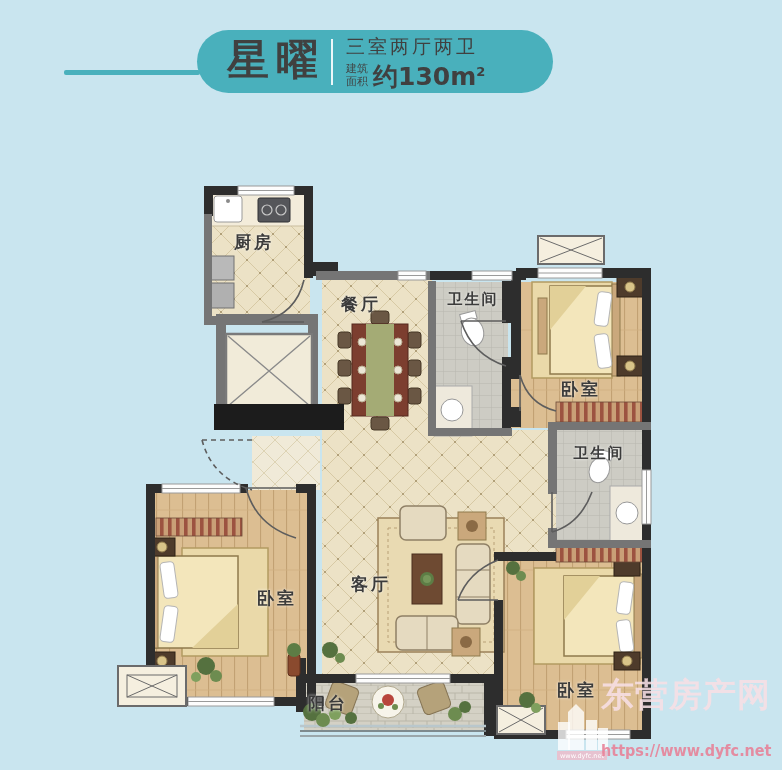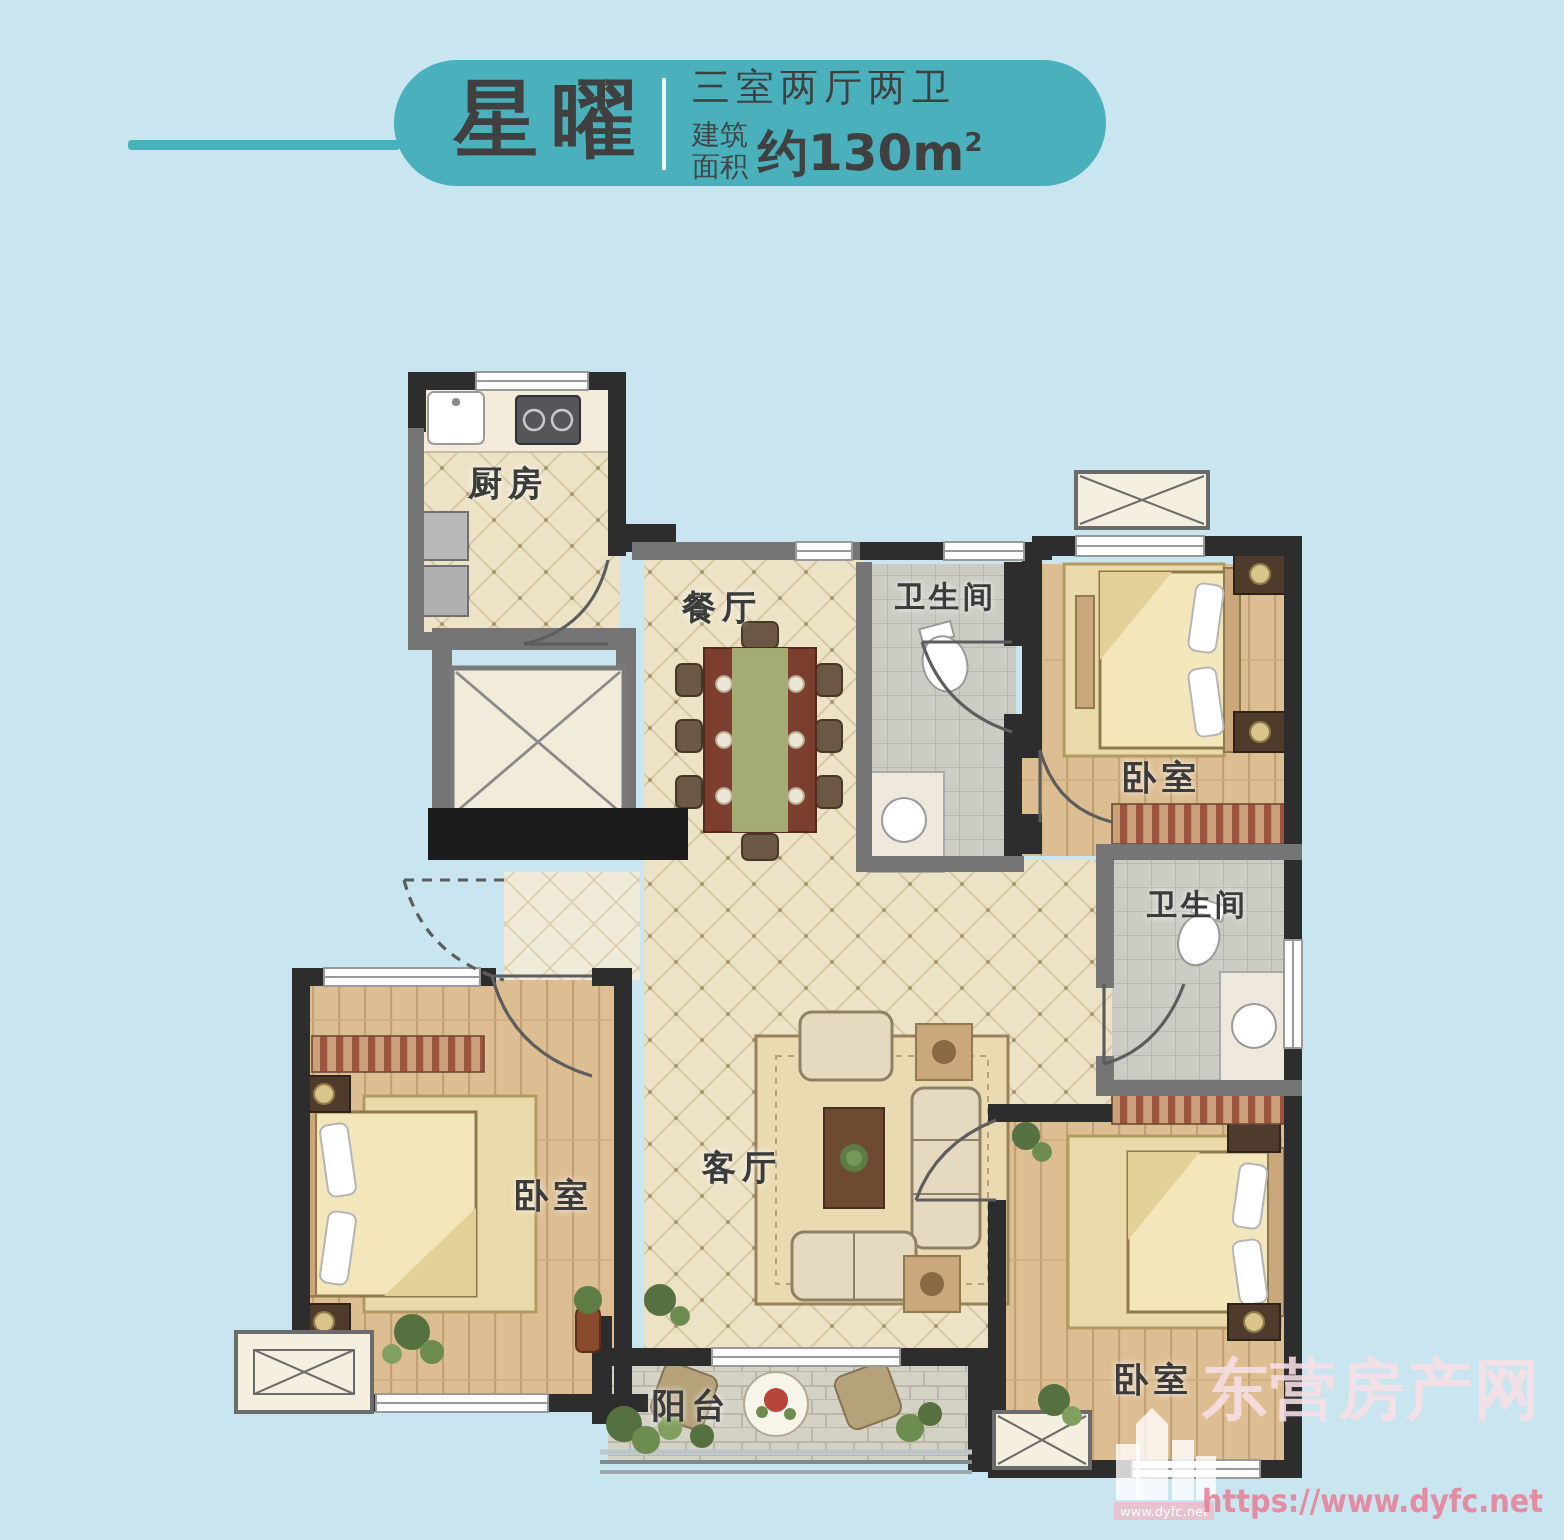--- a/index.html
+++ b/index.html
@@ -8,21 +8,21 @@
   
   .hline{position:absolute;left:64px;top:70px;width:136px;height:5px;background:#49b0bc;border-radius:2px;}
   .pill{position:absolute;left:197px;top:30px;width:356px;height:63px;border-radius:32px;
         background:#49b0bc;display:flex;align-items:center;box-sizing:border-box;
         padding:0 20px 0 30px;color:#404040;}
   .pill-title{font-size:42px;font-weight:bold;letter-spacing:7px;line-height:1;padding-bottom:3px;white-space:nowrap;}
   .pill-divider{width:2px;height:46px;background:rgba(255,255,255,.9);margin:0 13px 0 6px;flex:none;}
   .pill-right{display:flex;flex-direction:column;justify-content:center;}
   .pill-layout{font-size:19px;letter-spacing:3px;white-space:nowrap;}
   .pill-arearow{display:flex;align-items:center;margin-top:3px;}
-  .pill-arealabel{font-size:14px;line-height:1.15;margin-right:5px;opacity:.95;}
+  .pill-arealabel{font-size:11px;line-height:1.15;margin-right:5px;opacity:.95;}
   .pill-areavalue{font-size:25px;font-weight:bold;line-height:1;white-space:nowrap;}
   .pill-areavalue sup{font-size:13px;}
   
   .plan{position:absolute;left:0;top:0;}
   .room-label{position:absolute;transform:translate(-50%,-50%);font-weight:bold;font-size:17px;
               color:#3b3b3b;letter-spacing:3px;white-space:nowrap;
               text-shadow:0 0 3px rgba(255,255,255,.85);}
   .room-label.small{font-size:15px;letter-spacing:2px;text-align:right;}
   
   .wm-logo{position:absolute;left:556px;top:700px;}
@@ -396,21 +396,21 @@
 
   <div>
     <div class="room-label" style="left:254px;top:242px">厨房</div>
     <div class="room-label" style="left:361px;top:304px">餐厅</div>
     <div class="room-label small" style="left:473px;top:299px">卫生间</div>
     <div class="room-label" style="left:581px;top:389px">卧室</div>
     <div class="room-label small" style="left:599px;top:453px">卫生间</div>
     <div class="room-label" style="left:277px;top:598px">卧室</div>
     <div class="room-label" style="left:371px;top:584px">客厅</div>
     <div class="room-label" style="left:577px;top:690px">卧室</div>
-    <div class="room-label" style="left:346px;top:703px">阳台</div>
+    <div class="room-label" style="left:328px;top:703px">阳台</div>
   </div>
 
   <svg class="wm-logo" width="54" height="64">
     <g fill="rgba(255,255,255,0.78)">
       <rect x="2" y="22" width="12" height="28"></rect>
       <polygon points="12,12 20,4 28,12"></polygon>
       <rect x="12" y="12" width="16" height="38"></rect>
       <rect x="30" y="20" width="11" height="30"></rect>
       <rect x="42" y="28" width="10" height="22"></rect>
     </g>

